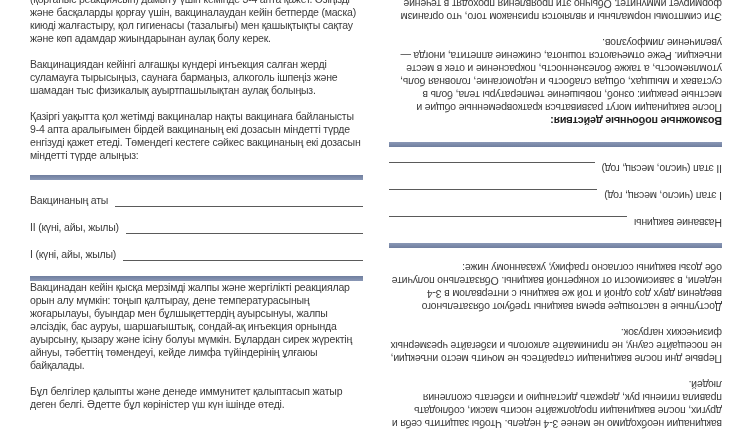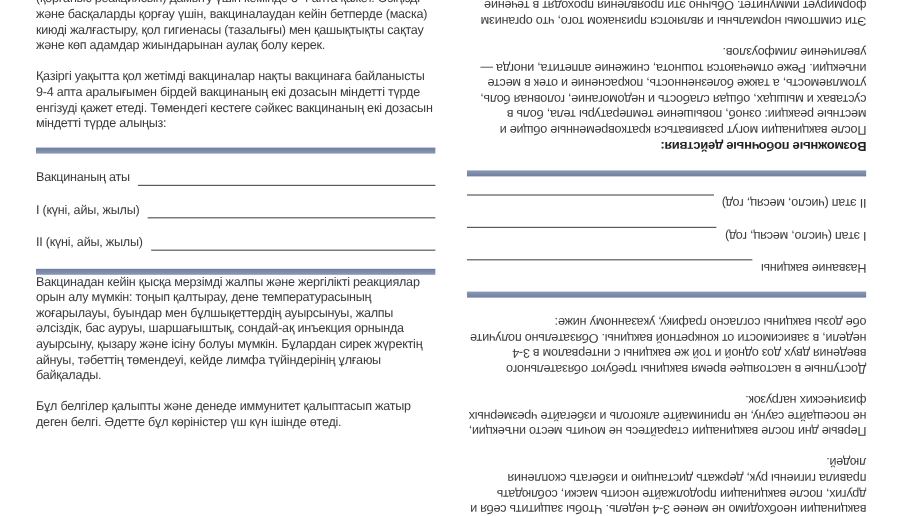--- a/index.html
+++ b/index.html
@@ -22,34 +22,35 @@
   .fline { flex:1; margin-left:7px; border-bottom:1px solid #5a5a5a; }
 </style>
 </head>
 <body>
 
 <div class="page">
 
   <div class="col left">
     <div class="inner">
       <p class="para">(қорғаныс реакциясын) дамыту үшін кемінде 3-4 апта қажет. Өзіңізді және басқаларды қорғау үшін, вакциналаудан кейін бетперде (маска) киюді жалғастыру, қол гигиенасы (тазалығы) мен қашықтықты сақтау және көп адамдар жиындарынан аулақ болу керек.</p>
+      <p class="para">Вакцинациядан кейінгі алғашқы күндері инъекция салған жерді суламауға тырысыңыз, саунаға бармаңыз, алкоголь ішпеңіз және шамадан тыс физикалық ауыртпашылықтан аулақ болыңыз.</p>
       <p class="para">Қазіргі уақытта қол жетімді вакциналар нақты вакцинаға байланысты 9-4 апта аралығымен бірдей вакцинаның екі дозасын міндетті түрде енгізуді қажет етеді. Төмендегі кестеге сәйкес вакцинаның екі дозасын міндетті түрде алыңыз:</p>
 
       <div class="bar"></div>
 
       <div class="field">
         <span class="flabel">Вакцинаның аты</span>
         <span class="fline"></span>
       </div>
       <div class="field">
-        <span class="flabel">I (күні, айы, жылы)</span>
+        <span class="flabel">II (күні, айы, жылы)</span>
         <span class="fline"></span>
       </div>
       <div class="field">
-        <span class="flabel">II (күні, айы, жылы)</span>
+        <span class="flabel">I (күні, айы, жылы)</span>
         <span class="fline"></span>
       </div>
 
       <div class="bar mt15"></div>
 
       <p class="para">Вакцинадан кейін қысқа мерзімді жалпы және жергілікті реакциялар орын алу мүмкін: тоңып қалтырау, дене температурасының жоғарылауы, буындар мен бұлшықеттердің ауырсынуы, жалпы әлсіздік, бас ауруы, шаршағыштық, сондай-ақ инъекция орнында ауырсыну, қызару және ісіну болуы мүмкін. Бұлардан сирек жүректің айнуы, тәбеттің төмендеуі, кейде лимфа түйіндерінің ұлғаюы байқалады.</p>
       <p class="para last">Бұл белгілер қалыпты және денеде иммунитет қалыптасып жатыр деген белгі. Әдетте бұл көріністер үш күн ішінде өтеді.</p>
     </div>
   </div>
 

